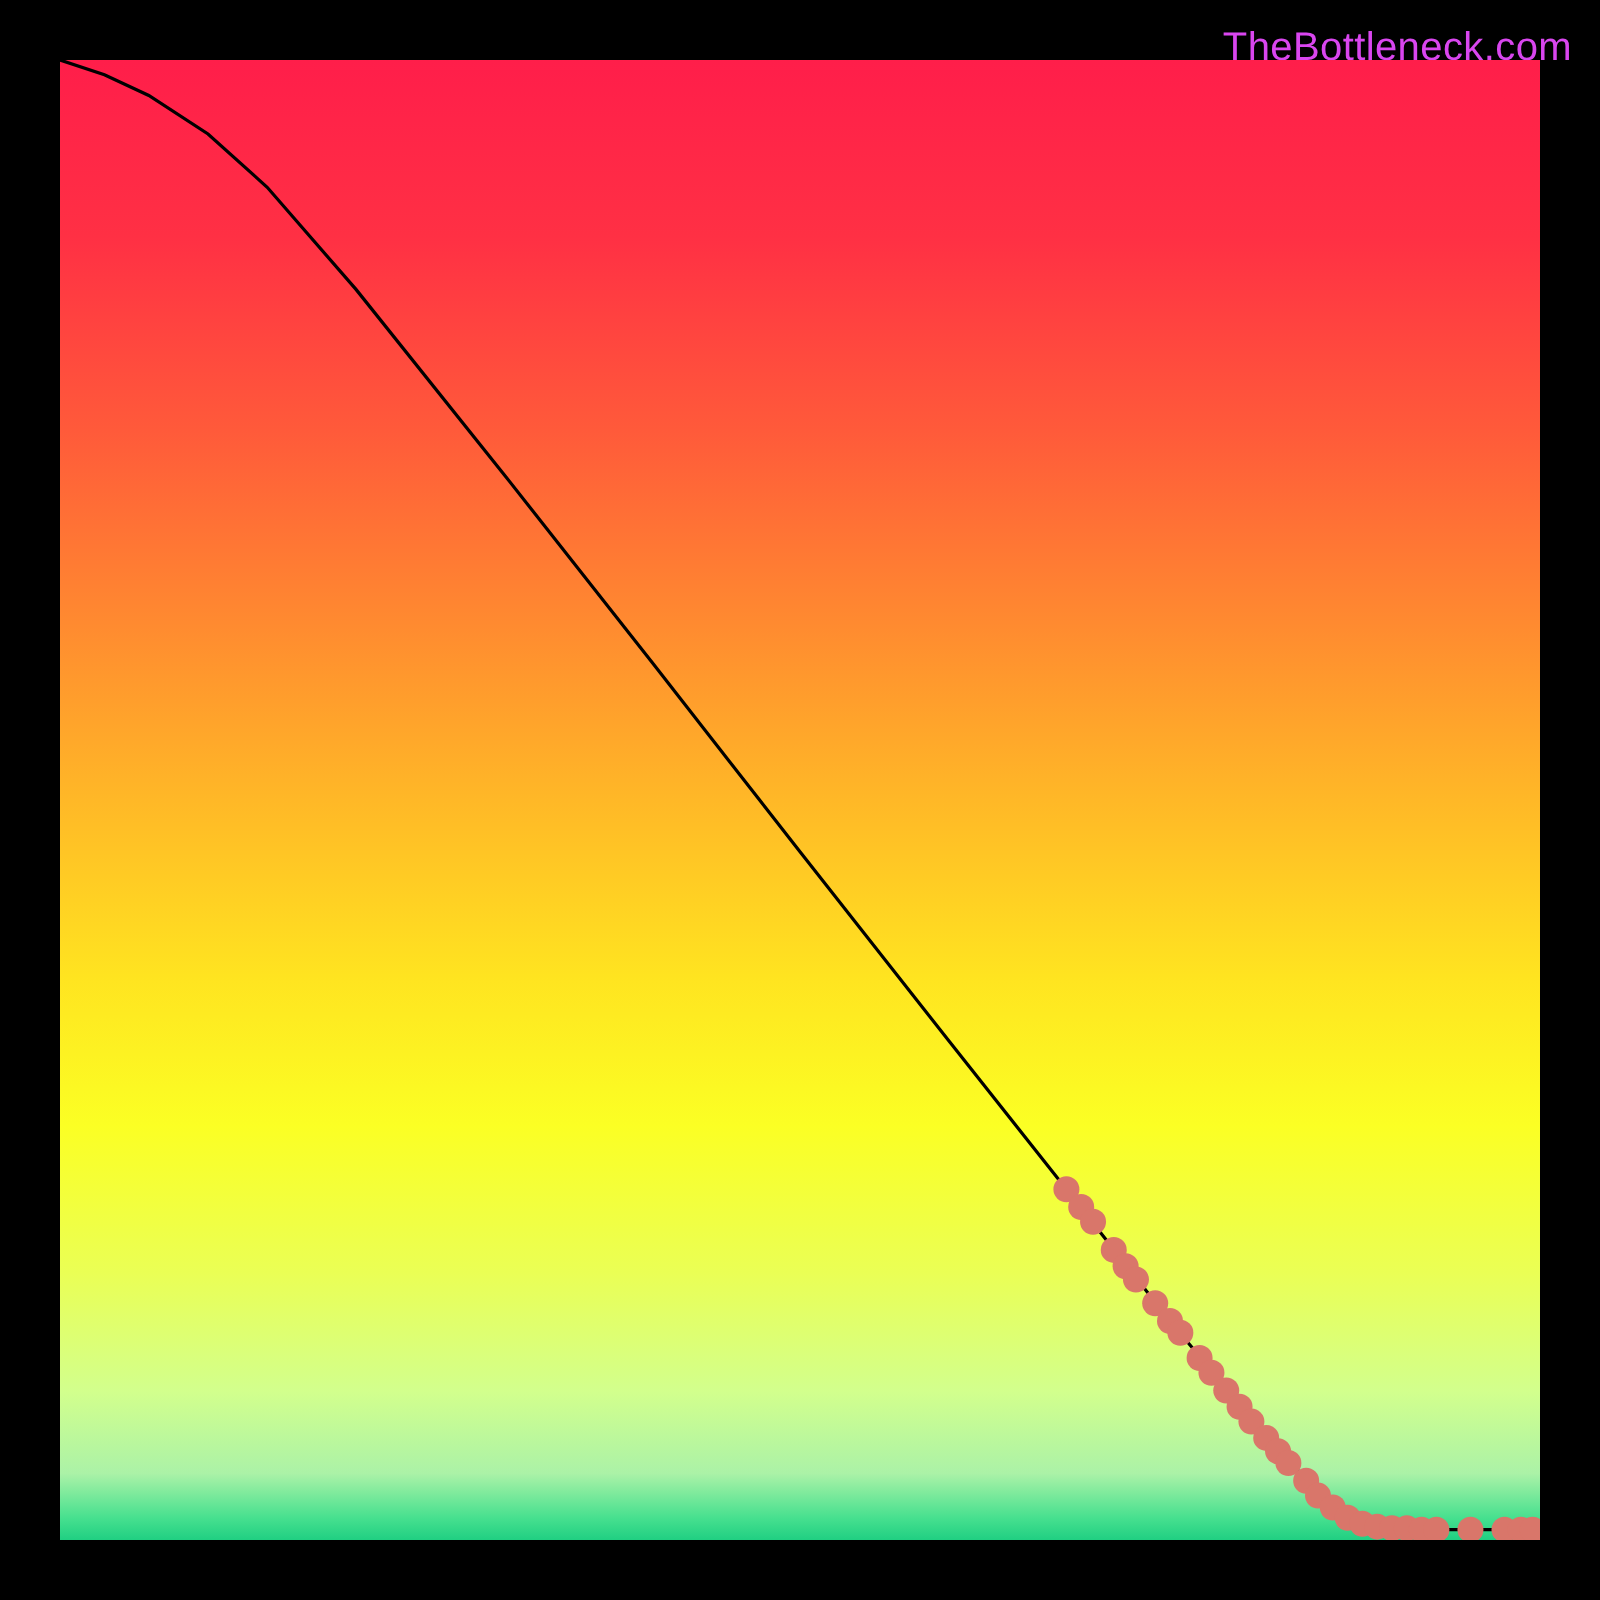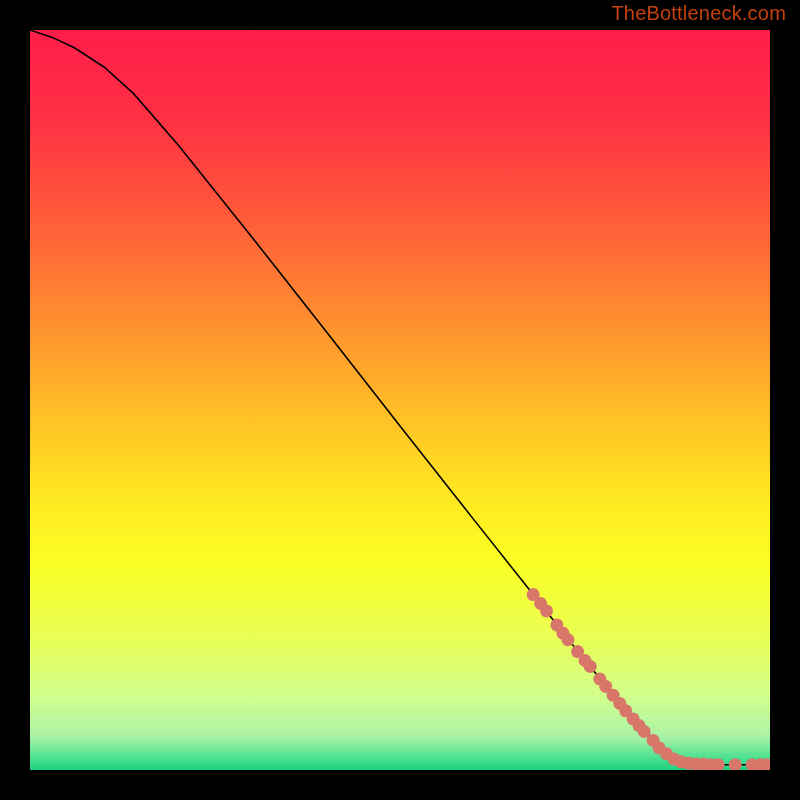--- a/index.html
+++ b/index.html
@@ -14,23 +14,23 @@
   .frame {
     position: absolute;
     left: 0;
     top: 0;
     width: 800px;
     height: 800px;
     background: #000;
   }
   .watermark {
     position: absolute;
-    top: 2px;
+    top: 13px;
     right: 14px;
-    color: #c2410c;
+    color: #d946ef;
     font-size: 20px;
     font-weight: 500;
     letter-spacing: 0.2px;
     user-select: none;
   }
   
   .plot {
     position: absolute;
     left: 30px;
     top: 30px;

